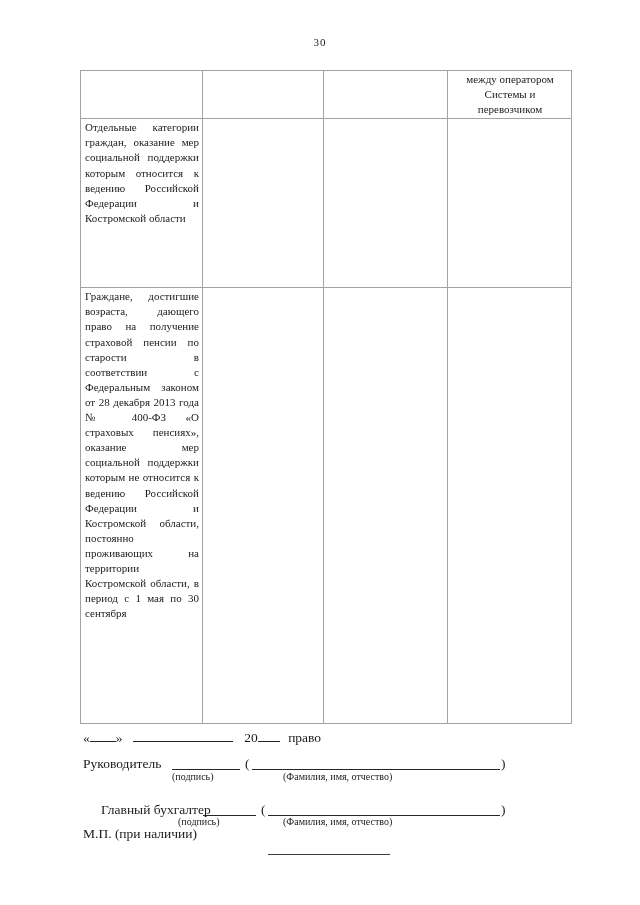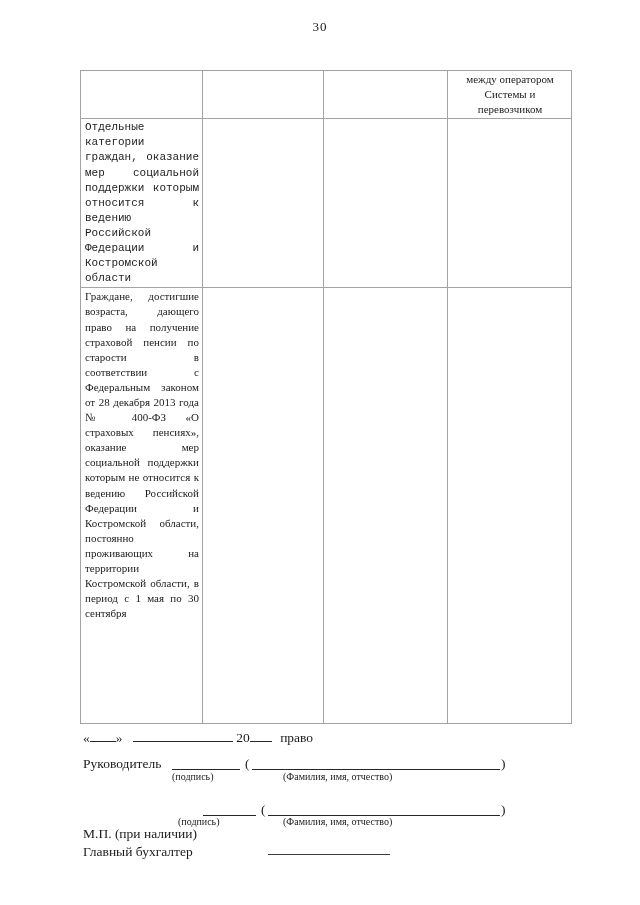--- a/index.html
+++ b/index.html
@@ -11,46 +11,46 @@
     position: relative;
     width: 640px;
     height: 905px;
     background: #ffffff;
     font-family: "Liberation Serif", "DejaVu Serif", serif;
     color: #1b1b1b;
     overflow: hidden;
   }
   .page-number {
     position: absolute;
-    top: 19px;
+    top: 36px;
     left: 0;
     width: 100%;
     text-align: center;
-    font-size: 13px;
+    font-size: 11px;
     letter-spacing: 1px;
   }
   table.cont-table {
     position: absolute;
     left: 80px;
     top: 70px;
     width: 491px;
     border-collapse: collapse;
     table-layout: fixed;
   }
   table.cont-table td {
     border: 1px solid #a3a3a3;
     vertical-align: top;
     font-size: 11px;
     line-height: 15.1px;
     padding: 1px 3px 1px 4px;
     overflow: hidden;
     word-wrap: break-word;
   }
   tr.row-header td { height: 43px; }
-  tr.row-cat1  td { height: 166px; font-family: Liberation Mono, monospace; }
+  tr.row-cat1  td { height: 166px; }
   tr.row-cat2  td { height: 433px; }
   td.cell-category { text-align: justify; }
   td.cell-header-4 { text-align: center; padding-top: 2px; }
 
   .fline {
     position: absolute;
     left: 83px;
     font-size: 13.5px;
     line-height: 17px;
     white-space: nowrap;
@@ -109,36 +109,36 @@
         <td></td>
         <td></td>
         <td></td>
       </tr>
     </tbody>
   </table>
 
   <div class="fline" style="top:728px;">
     <span>«</span><span class="blank" style="width:26px;"></span><span>»</span>
     <span class="blank" style="width:100px; margin-left:7px;"></span>
-    <span style="margin-left:0;">20</span><span class="blank" style="width:22px;"></span>
+    <span style="margin-left:8px;">20</span><span class="blank" style="width:22px;"></span>
     <span style="margin-left:5px;">право</span>
   </div>
 
   <div class="fline" style="top:755px; width:430px;">
     <span class="abs" style="left:0;">Руководитель</span>
     <span class="abs blank" style="left:89px; top:1px; width:68px;"></span>
     <span class="abs" style="left:162px;">(</span>
     <span class="abs blank" style="left:169px; top:1px; width:248px;"></span>
     <span class="abs" style="left:418px;">)</span>
   </div>
   <span class="caption" style="left:172px; top:771px; width:68px;">(подпись)</span>
   <span class="caption" style="left:283px; top:771px; width:180px;">(Фамилия, имя, отчество)</span>
 
   <div class="fline" style="top:801px; width:430px;">
-    <span class="abs" style="left:0;margin-top:42px;">Главный бухгалтер</span>
+    <span class="abs" style="left:18px;">Главный бухгалтер</span>
     <span class="abs blank" style="left:120px; top:1px; width:53px;"></span>
     <span class="abs" style="left:178px;">(</span>
     <span class="abs blank" style="left:185px; top:1px; width:232px;"></span>
     <span class="abs" style="left:418px;">)</span>
   </div>
   <span class="caption" style="left:178px; top:816px; width:68px;">(подпись)</span>
   <span class="caption" style="left:283px; top:816px; width:180px;">(Фамилия, имя, отчество)</span>
 
   <div class="fline" style="top:825px;font-family:Liberation Serif, serif;">М.П. (при наличии)</div>
 

